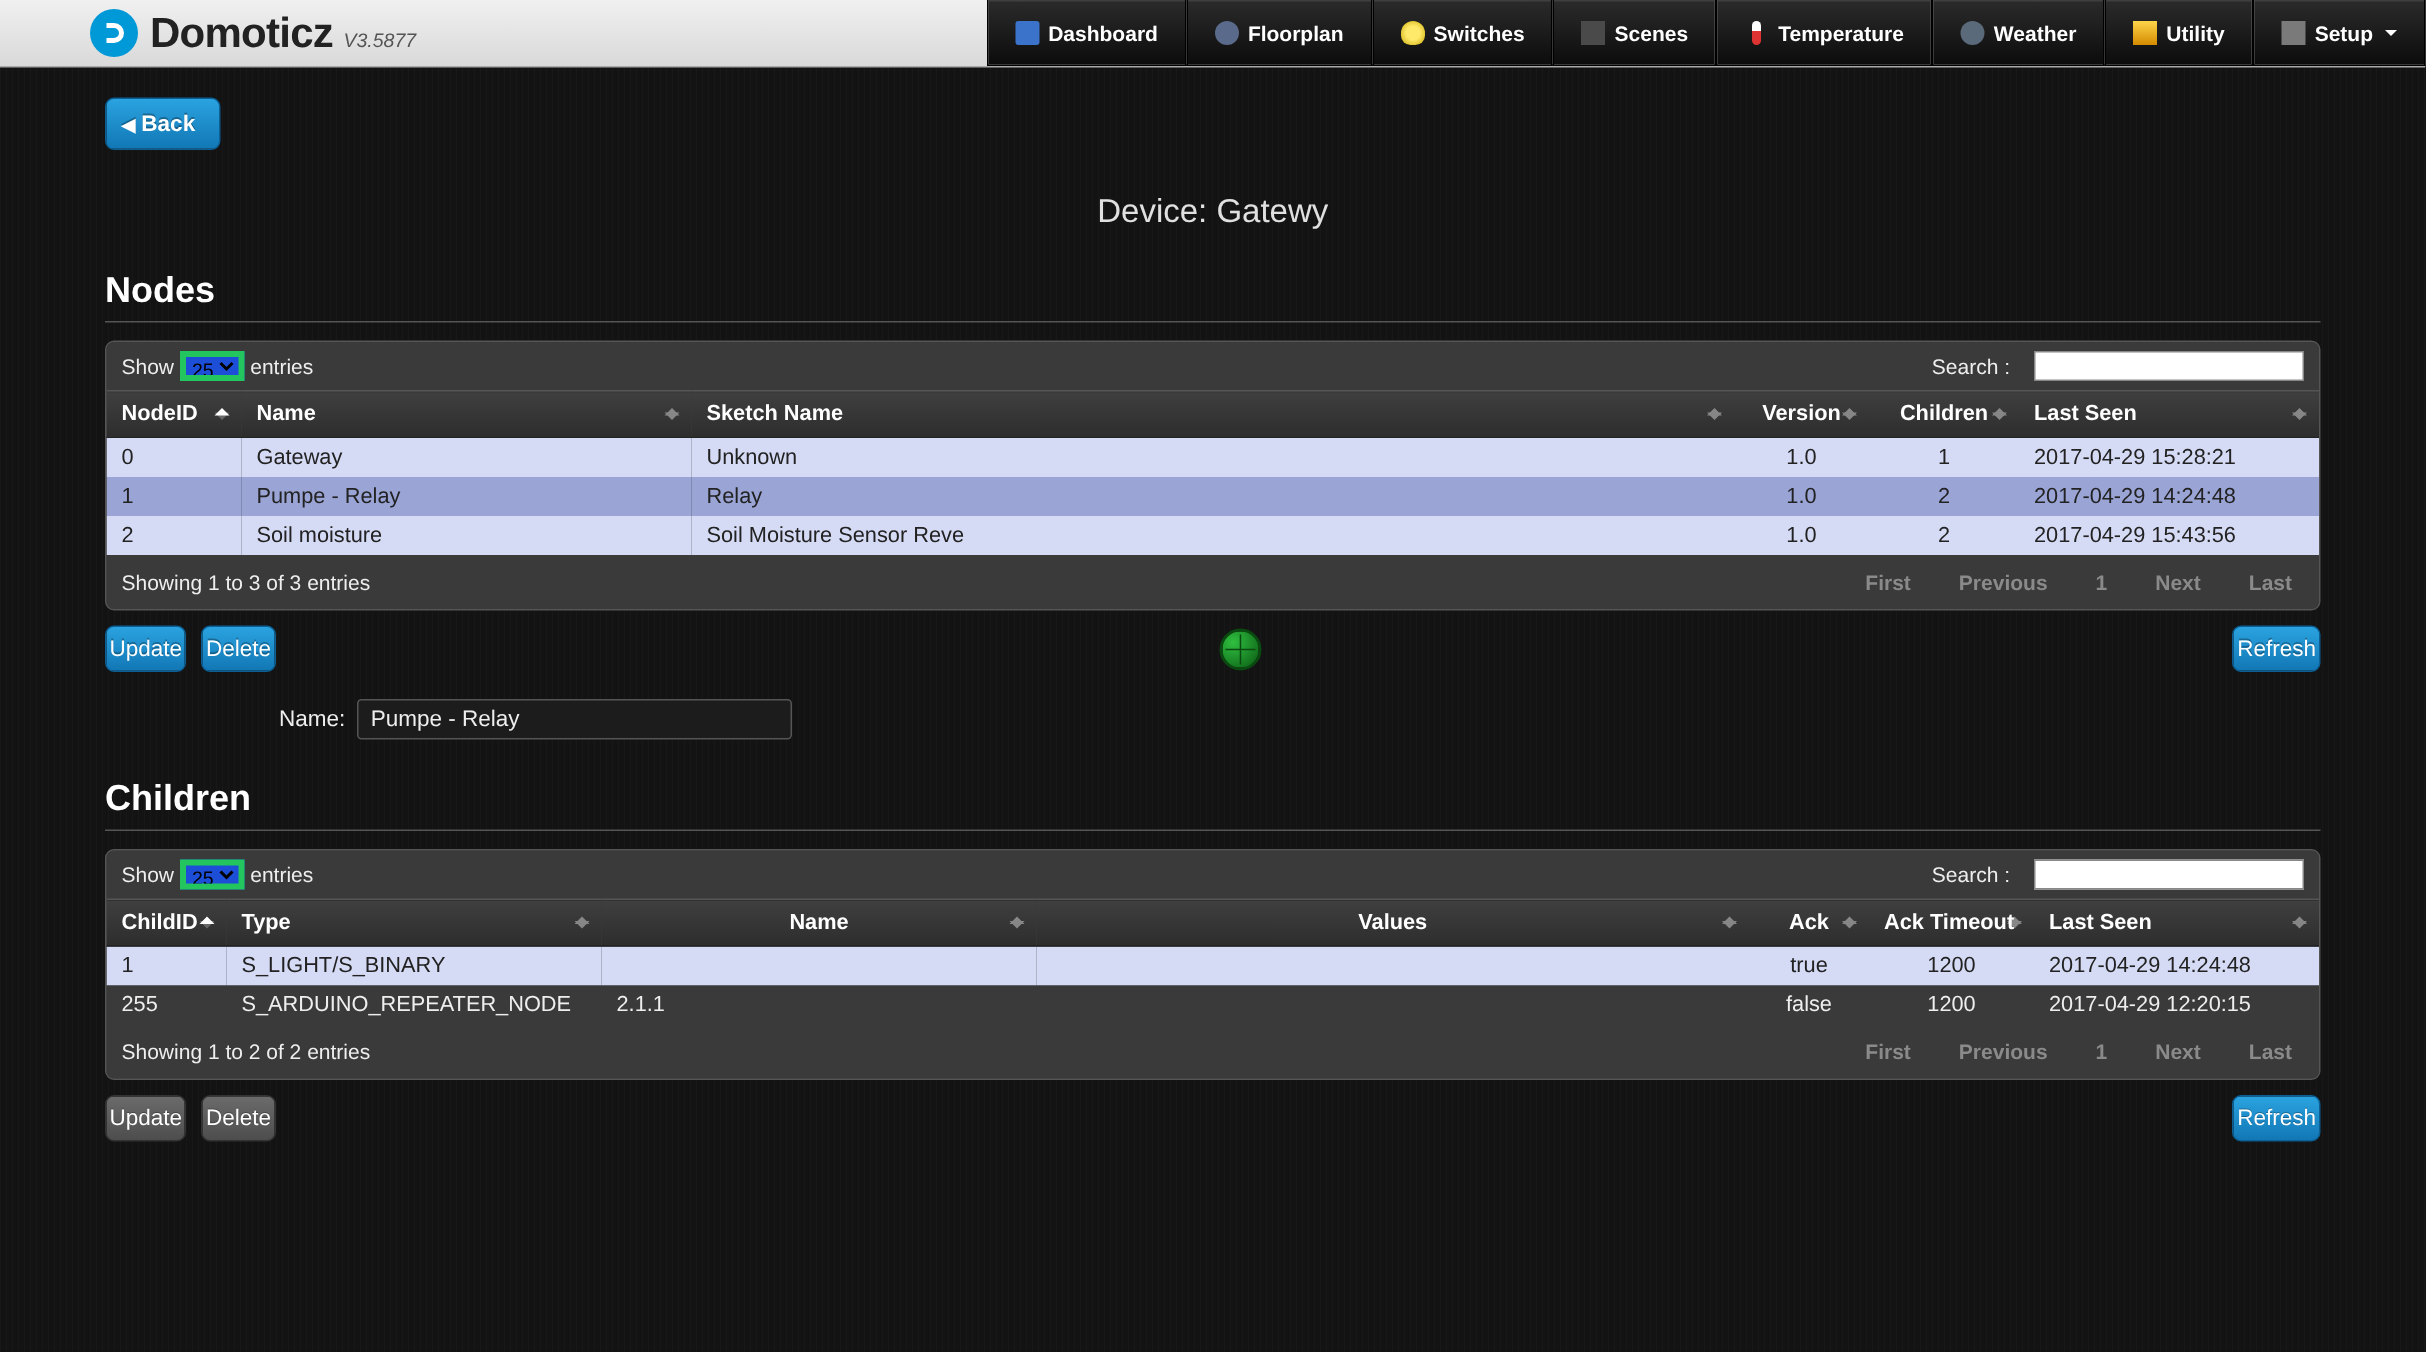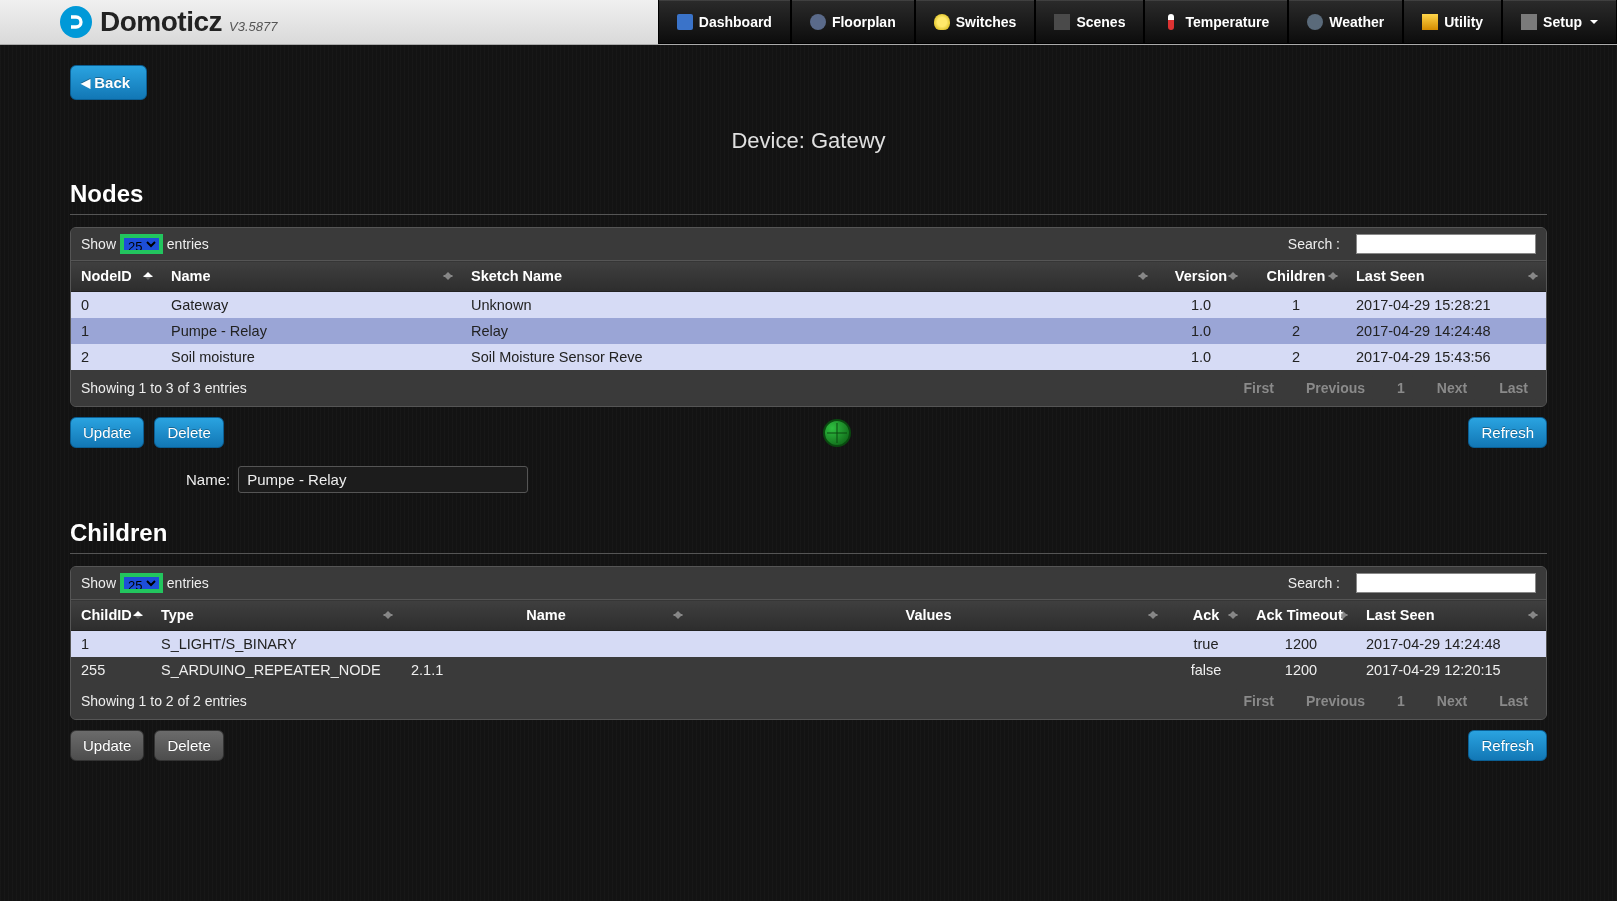--- a/index.html
+++ b/index.html
@@ -121,21 +121,21 @@
 table.data tbody tr.odd { background:#a8b1d9; }
 table.data tbody tr.sel { background:#9aa5d6; }
 table.data tbody td { padding:5px 10px; }
 .pager-btn {
   background:#3a3a3a; color:#8a8a8a; border:none; padding:4px 8px;
   font-size:14px; font-weight:700; border-radius:2px;
 }
 .action-row { display:flex; align-items:center; gap:10px; margin:10px 0 0 0; }
 .btn {
   border-radius:6px; border:1px solid rgba(0,0,0,0.3);
-  color:#fff; font-size:15px; padding:6px 12px; cursor:pointer;
+  color:#fff; font-size:15px; padding:6px 2px; cursor:pointer;
   text-shadow:0 -1px 0 rgba(0,0,0,0.3);
 }
 .btn-blue { background:linear-gradient(#2aa3e0,#1277b5); border-color:#0b5f94;}
 .btn-gray { background:linear-gradient(#6b6b6b,#4d4d4d); border-color:#333;}
 .refresh-right { margin-left:auto; }
 .green-orb {
   width:28px; height:28px; border-radius:50%;
   background: radial-gradient(circle at 30% 30%, #2fbf40, #0a5a12);
   border:2px solid #0a4a10; position:relative; margin-left:auto; margin-right:18px;
 }

